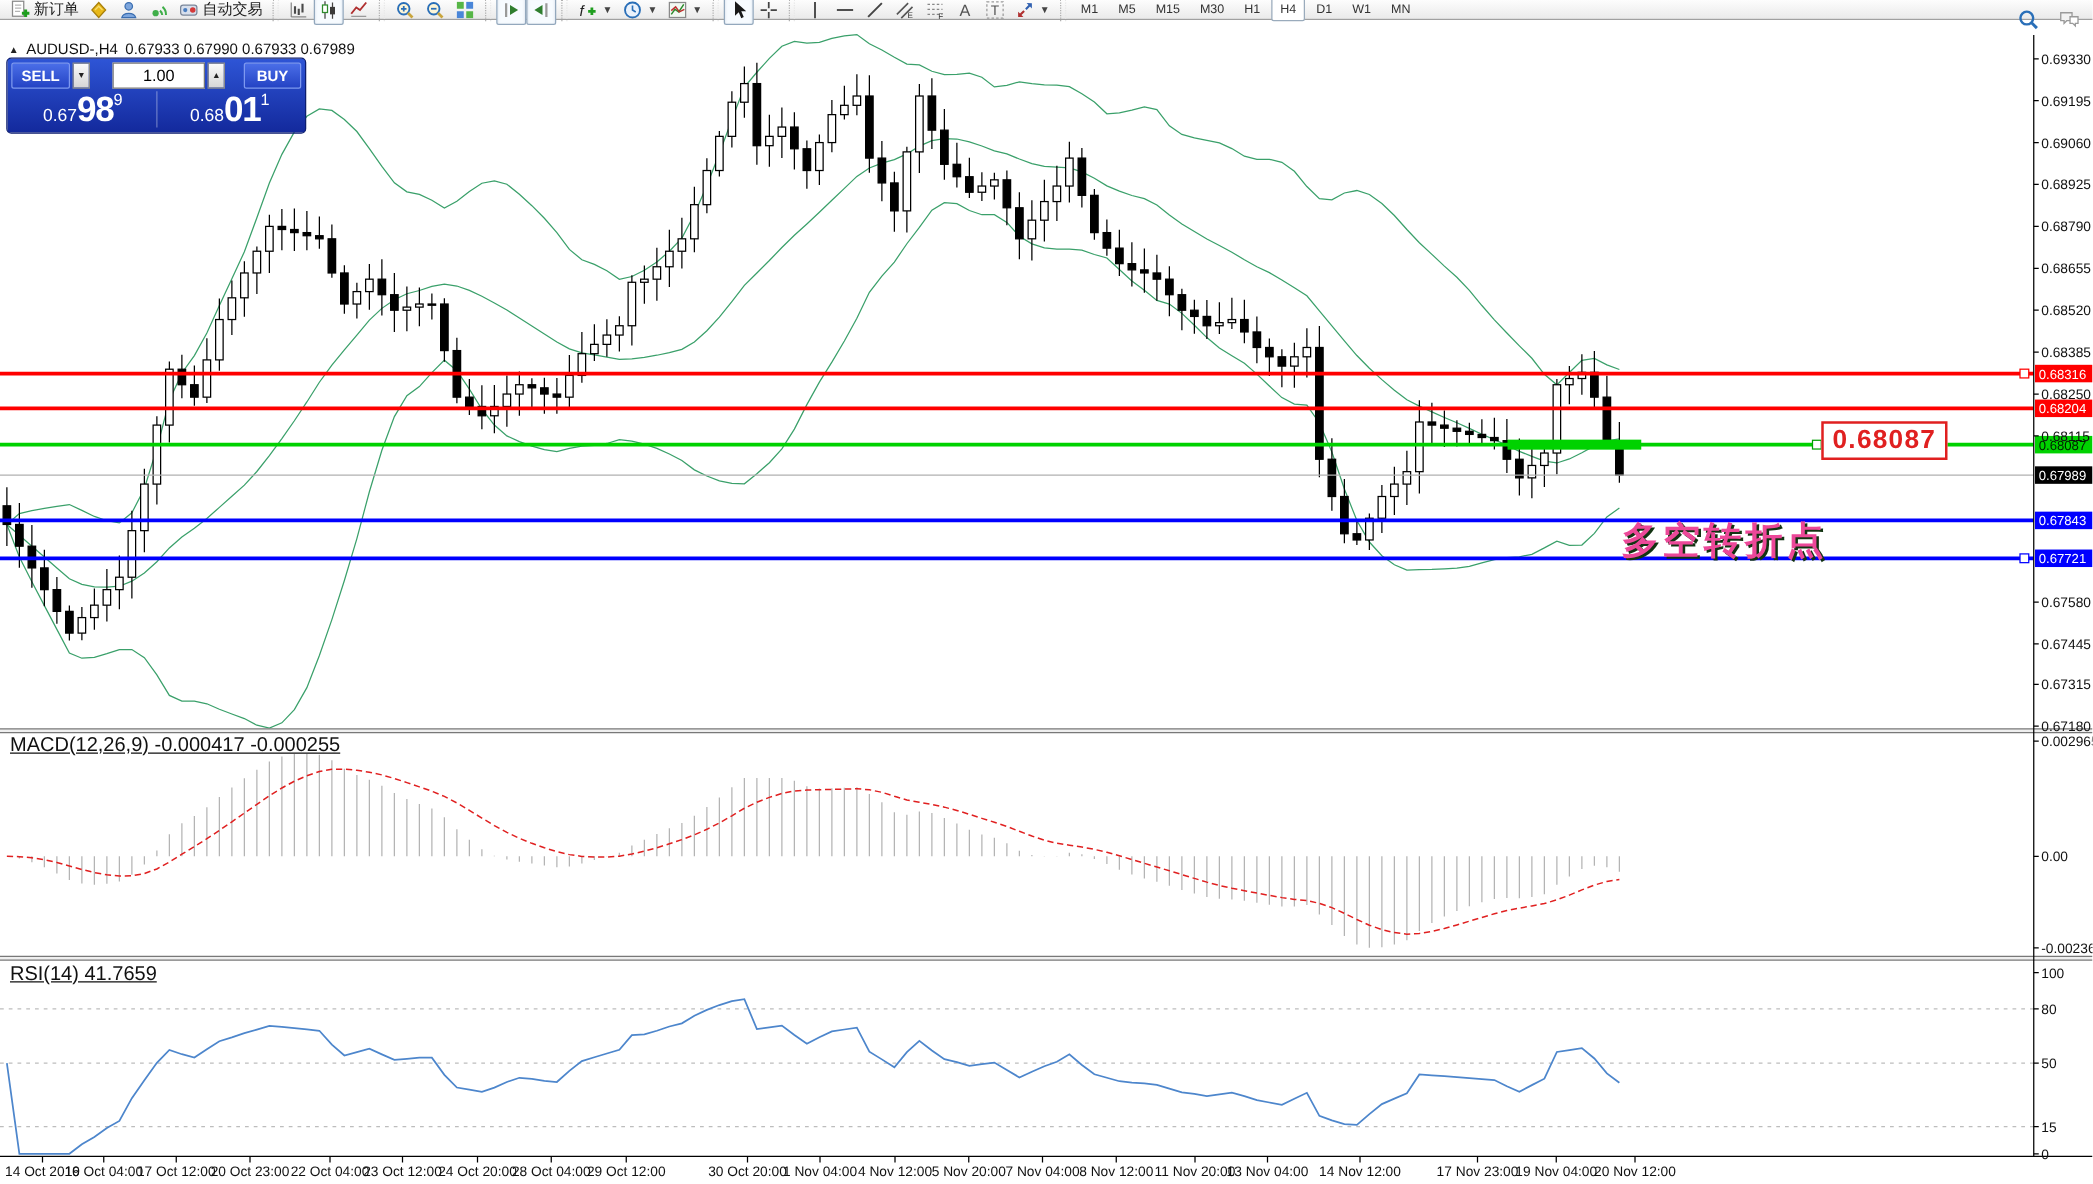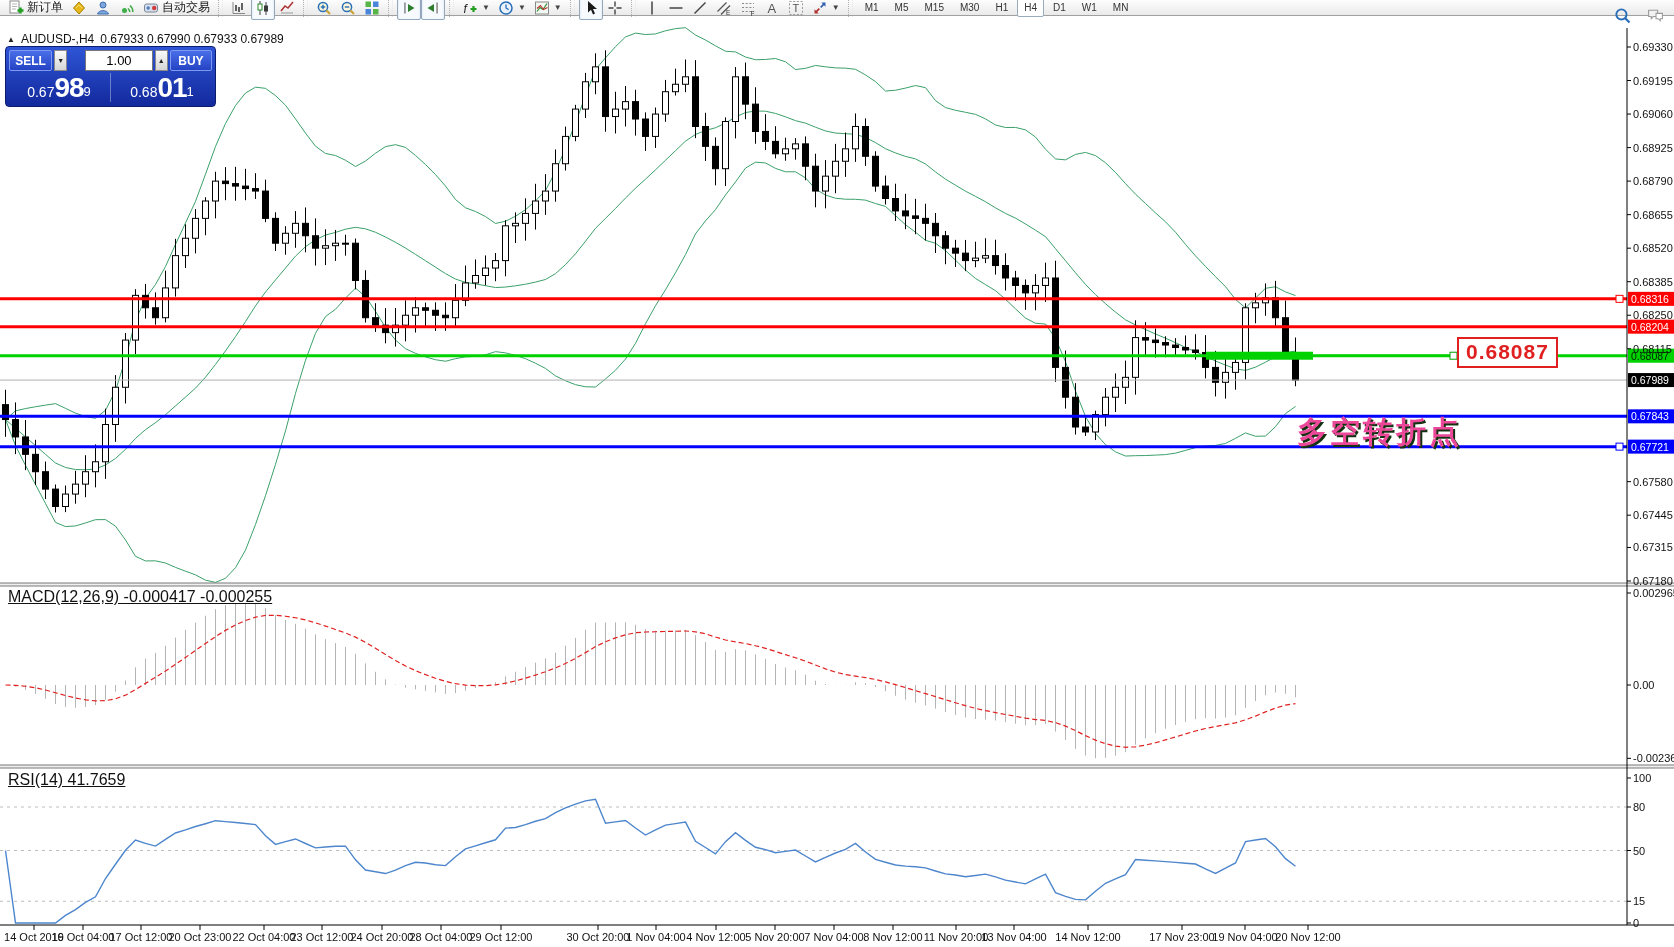--- a/index.html
+++ b/index.html
@@ -19,33 +19,33 @@
   .tb-dd{font-size:8px;color:#444;margin-left:1px;}
   .tb-tf{font-size:10px;color:#333;padding:3px 6px;margin:0 1px;border:1px solid transparent;border-radius:2px;}
   .tb-tf.active{border:1px solid #9aabbc;background:#fff;}
   .tb-right{position:absolute;right:6px;top:3px;display:flex;gap:8px;align-items:center;}
   .tb-right .tb-btn svg{width:17px;height:17px;}
   
   #title-row{position:absolute;left:7px;top:32px;display:flex;align-items:center;gap:6px;
     font-size:12px;color:#111;z-index:10;}
   #collapse-icon{font-size:8px;color:#222;}
   
-  #trade-panel{position:absolute;left:5px;top:46px;width:211px;height:61px;box-sizing:border-box;
+  #trade-panel{position:absolute;left:5px;top:46px;width:240px;height:61px;box-sizing:border-box;
     background:linear-gradient(#2e55d6,#13299c);border:1px solid #0c1d6e;border-radius:4px;
     color:#fff;padding:3px;z-index:12;}
   .tp-row1{display:flex;height:21px;gap:2px;}
   .tp-btn{display:flex;align-items:center;justify-content:center;font-size:12px;font-weight:bold;
     background:linear-gradient(#4a6ee8,#2443c4);border:1px solid #7e99f0;border-radius:2px;box-sizing:border-box;}
   #sell-button{width:47px;}  #buy-button{width:46px;margin-left:auto;}
   .tp-spin{width:14px;background:linear-gradient(#fafafa,#d6d6d6);border:1px solid #8a8a8a;color:#222;
     font-size:7px;display:flex;align-items:center;justify-content:center;box-sizing:border-box;}
   .tp-vol{width:74px;background:#fff;border:1px solid #777;color:#000;font-size:13px;
     display:flex;align-items:center;justify-content:center;box-sizing:border-box;margin-left:16px;}
   .tp-row2{display:flex;height:33px;}
-  .tp-price{flex:1;display:flex;align-items:flex-end;justify-content:center;line-height:1;padding-bottom:2px;margin-top:12px;}
+  .tp-price{flex:1;display:flex;align-items:flex-end;justify-content:center;line-height:1;padding-bottom:2px;}
   .tp-small{font-size:14px;padding-bottom:3px;}
   .tp-big{font-size:28px;font-weight:bold;letter-spacing:-1px;}
   .tp-sup{font-size:13px;align-self:flex-start;padding-top:2px;}
   .tp-div{width:1px;background:rgba(255,255,255,.35);margin:2px 1px;}
   
   .pane-label{position:absolute;left:8px;font-size:16px;color:#111;z-index:10;text-decoration:underline;}
   
   #price-box{position:absolute;left:1457px;top:337px;border:2px solid #e02020;background:#fff;
     color:#e02020;font-size:21px;font-weight:bold;padding:1px 7px 2px;z-index:11;letter-spacing:1px;}
   #cn-note{position:absolute;left:1297px;top:412px;font-size:30px;font-weight:bold;color:#ec4899;

